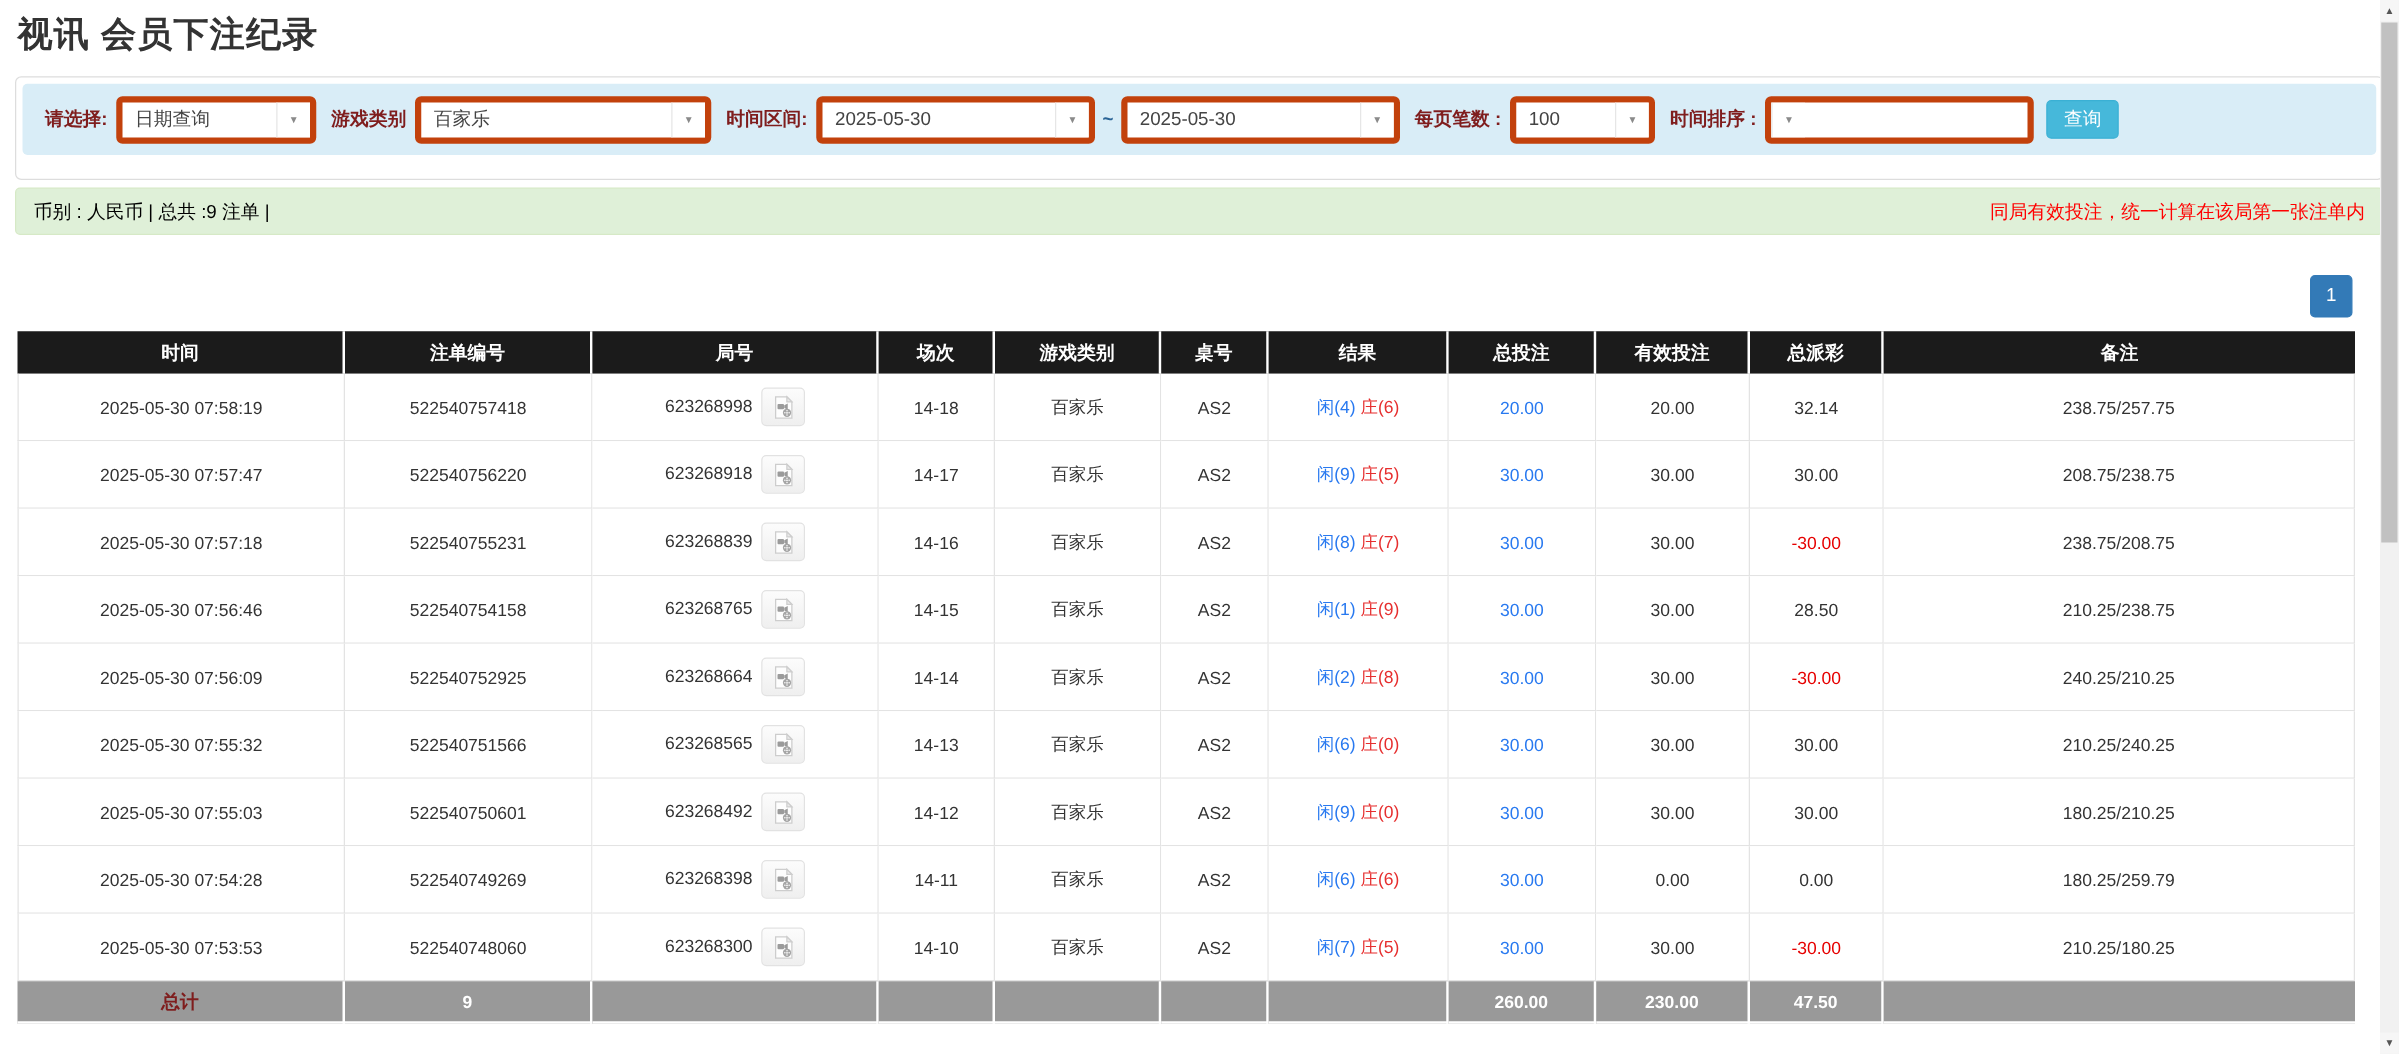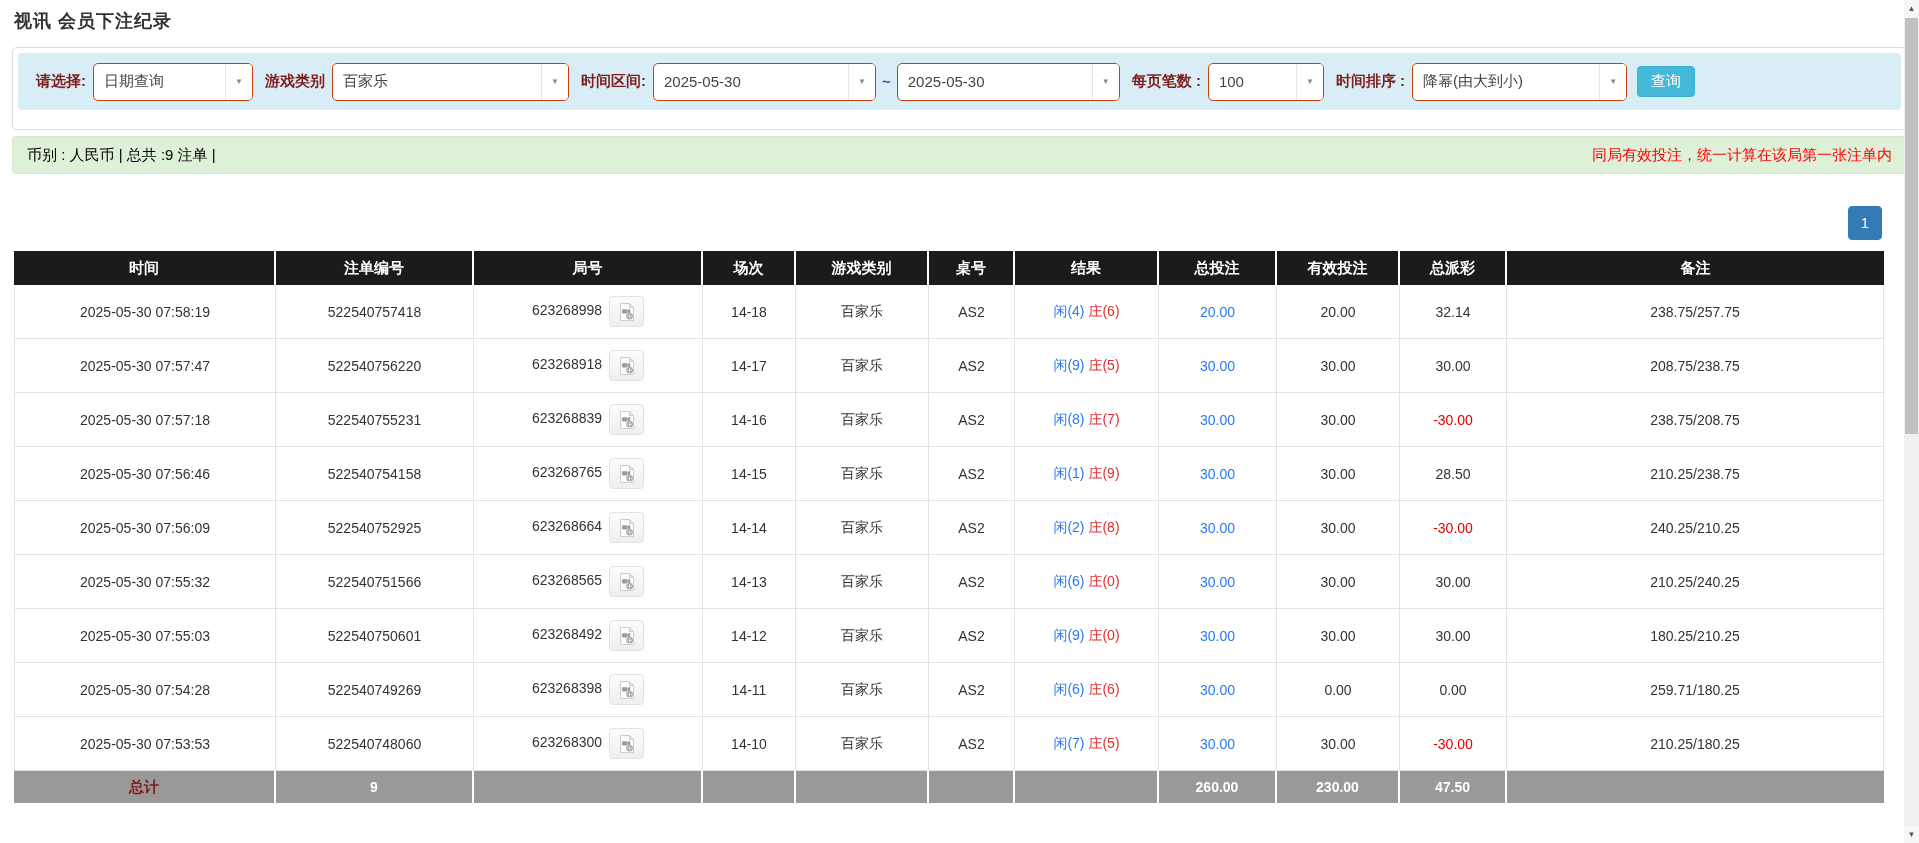--- a/index.html
+++ b/index.html
@@ -1,30 +1,30 @@
 <!DOCTYPE html>
 <html><head>
 <meta charset="utf-8">
 <style>
   * { box-sizing: border-box; margin: 0; padding: 0; }
   html,body { width:1919px; height:843px; overflow:hidden; background:#fff;
     font-family:"Liberation Sans","DejaVu Sans",sans-serif; color:#333; }
 
-  .page-title { font-size:18px; font-weight:600; color:#333; margin:9px 0 0 14px; letter-spacing:1px; }
+  .page-title { font-size:28px; font-weight:600; color:#333; margin:9px 0 0 14px; letter-spacing:1px; }
 
   
   .filter-panel { margin:14px 12px 0 12px; border:1px solid #ddd; border-radius:5px;
     padding:5px 5px 19px 5px; background:#fff; }
   .filter-bar { background:#d9edf7; border-radius:4px; height:57px; display:flex;
     align-items:center; padding:0 10px; white-space:nowrap; }
   .f-label { color:#7f1d1d; font-weight:bold; font-size:15px; margin:0 7px 0 12px; }
   .f-label:first-child { margin-left:8px; }
   .tilde { color:#2a6496; font-weight:bold; font-size:15px; margin:0 6px; }
 
-  .combo { display:inline-flex; align-items:stretch; background:#fff; border:1px solid #c2410c;
+  .combo { display:inline-flex; align-items:stretch; background:#fff; border:5px solid #c2410c;
     border-radius:5px; height:38px; overflow:hidden; vertical-align:middle; }
   .combo-text { display:flex; align-items:center; padding:0 10px; font-size:15px; color:#444; flex:1; }
   .combo-arrow { width:27px; display:flex; align-items:center; justify-content:center;
     border-left:1px solid #e6e6e6; background:#fff; cursor:pointer; }
   .combo-arrow::after { content:"▼"; font-size:8px; color:#8a8a8a; }
   .w-query{width:160px}.w-game{width:237px}.w-date{width:223px}.w-size{width:116px}.w-sort{width:215px}
 
   .search-btn { margin-left:10px; height:31px; padding:0 13px; background:#46b8da;
     border:1px solid #3ab0d4; border-radius:4px; color:#fff; font-size:15px; cursor:pointer;
     font-family:inherit; }
@@ -103,21 +103,20 @@
     </span>
 
     <span class="f-label">每页笔数 :</span>
     <span class="combo w-size">
       <span class="combo-text">100</span>
       <span class="combo-arrow"></span>
     </span>
 
     <span class="f-label">时间排序 :</span>
     <span class="combo w-sort">
-      <span class="combo-text">降幂(由大到小)</span>
       <span class="combo-arrow"></span>
     </span>
 
     <button class="search-btn">查询</button>
   </div>
 </div>
 
 <div class="summary-bar">
   <span class="summary-left">币别 : 人民币 | 总共 :9 注单 |</span>
   <span class="summary-right">同局有效投注，统一计算在该局第一张注单内</span>
@@ -419,21 +418,21 @@
     <td class="c-table">AS2</td>
     <td>
       <span class="c-player">闲(6)</span>
       <span class="c-banker">庄(6)</span>
     </td>
     <td>
       <a class="bet-link c-bet">30.00</a>
     </td>
     <td class="c-valid">0.00</td>
     <td class="c-payout">0.00</td>
-    <td class="c-remark">259.71/180.25</td>
+    <td class="c-remark">180.25/259.79</td>
   </tr>
 
   <tr>
     <td class="c-time">2025-05-30 07:53:53</td>
     <td class="c-order">522540748060</td>
     <td>
       <span class="c-round-no">623268300</span><button class="video-btn">
             <svg width="20" height="20" viewBox="0 0 20 20">
         <path d="M3.5 1.5 h9 l4 4 v13 h-13 z" fill="#fdfdfd" stroke="#cdcdcd"></path>
         <path d="M12.5 1.5 v4 h4 z" fill="#e9e9e9" stroke="#cdcdcd"></path>

